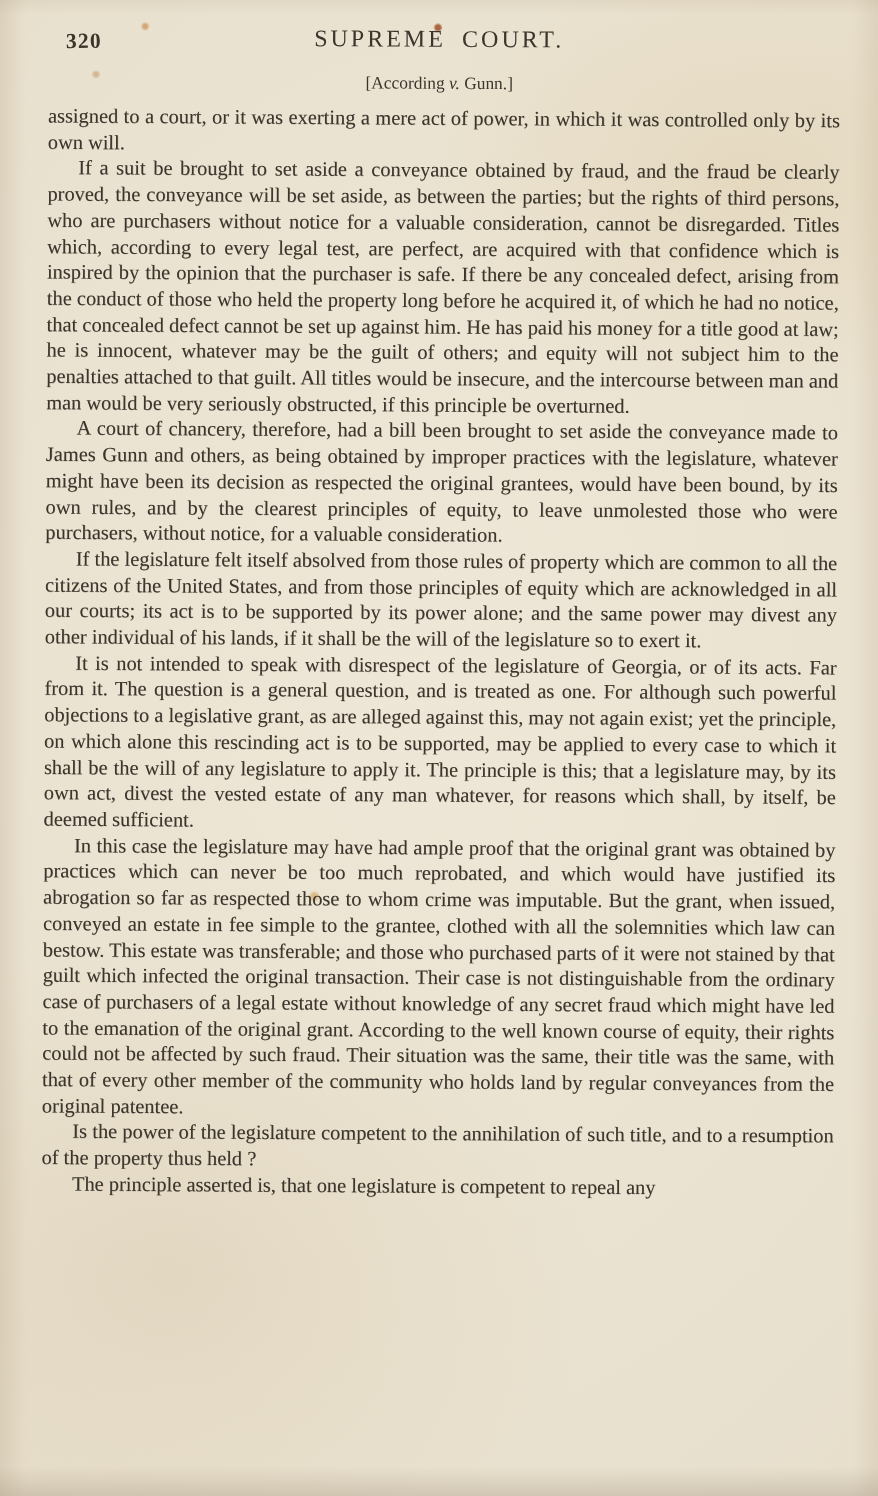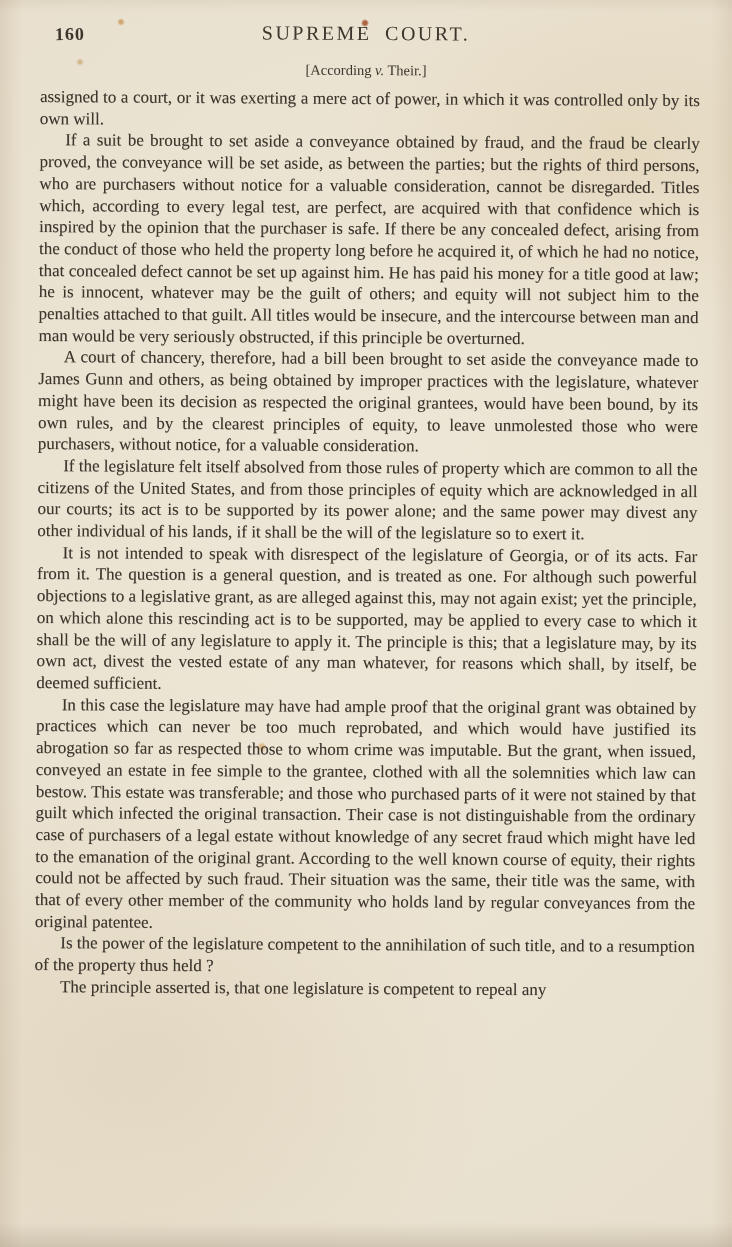--- a/index.html
+++ b/index.html
@@ -84,28 +84,28 @@
   .para.continuation {
     text-indent: 0;
   }
 </style>
 </head>
 <body>
 
 <div class="page">
 
   <div class="header-row">
-    <span class="page-number">160</span>
+    <span class="page-number">320</span>
     <div class="running-title">SUPREME COURT.</div>
   </div>
 
   <div class="case-caption">
     <span>[According</span>
     <span class="versus">v.</span>
-    <span>Their.]</span>
+    <span>Gunn.]</span>
   </div>
 
   <div class="text-block">
     <p class="para continuation">assigned to a court, or it was exerting a mere act of power, in which it was controlled only by its own will.</p>
     <p class="para">If a suit be brought to set aside a conveyance obtained by fraud, and the fraud be clearly proved, the conveyance will be set aside, as between the parties; but the rights of third persons, who are purchasers without notice for a valuable consideration, cannot be disregarded. Titles which, according to every legal test, are perfect, are acquired with that confidence which is inspired by the opinion that the purchaser is safe. If there be any concealed defect, arising from the conduct of those who held the property long before he acquired it, of which he had no notice, that concealed defect cannot be set up against him. He has paid his money for a title good at law; he is innocent, whatever may be the guilt of others; and equity will not subject him to the penalties attached to that guilt. All titles would be insecure, and the intercourse between man and man would be very seriously obstructed, if this principle be overturned.</p>
     <p class="para">A court of chancery, therefore, had a bill been brought to set aside the conveyance made to James Gunn and others, as being obtained by improper practices with the legislature, whatever might have been its decision as respected the original grantees, would have been bound, by its own rules, and by the clearest principles of equity, to leave unmolested those who were purchasers, without notice, for a valuable consideration.</p>
     <p class="para">If the legislature felt itself absolved from those rules of property which are common to all the citizens of the United States, and from those principles of equity which are acknowledged in all our courts; its act is to be supported by its power alone; and the same power may divest any other individual of his lands, if it shall be the will of the legislature so to exert it.</p>
     <p class="para">It is not intended to speak with disrespect of the legislature of Georgia, or of its acts. Far from it. The question is a general question, and is treated as one. For although such powerful objections to a legislative grant, as are alleged against this, may not again exist; yet the principle, on which alone this rescinding act is to be supported, may be applied to every case to which it shall be the will of any legislature to apply it. The principle is this; that a legislature may, by its own act, divest the vested estate of any man whatever, for reasons which shall, by itself, be deemed sufficient.</p>
     <p class="para">In this case the legislature may have had ample proof that the original grant was obtained by practices which can never be too much reprobated, and which would have justified its abrogation so far as respected those to whom crime was imputable. But the grant, when issued, conveyed an estate in fee simple to the grantee, clothed with all the solemnities which law can bestow. This estate was transferable; and those who purchased parts of it were not stained by that guilt which infected the original transaction. Their case is not distinguishable from the ordinary case of purchasers of a legal estate without knowledge of any secret fraud which might have led to the emanation of the original grant. According to the well known course of equity, their rights could not be affected by such fraud. Their situation was the same, their title was the same, with that of every other member of the community who holds land by regular conveyances from the original patentee.</p>
     <p class="para">Is the power of the legislature competent to the annihilation of such title, and to a resumption of the property thus held ?</p>

